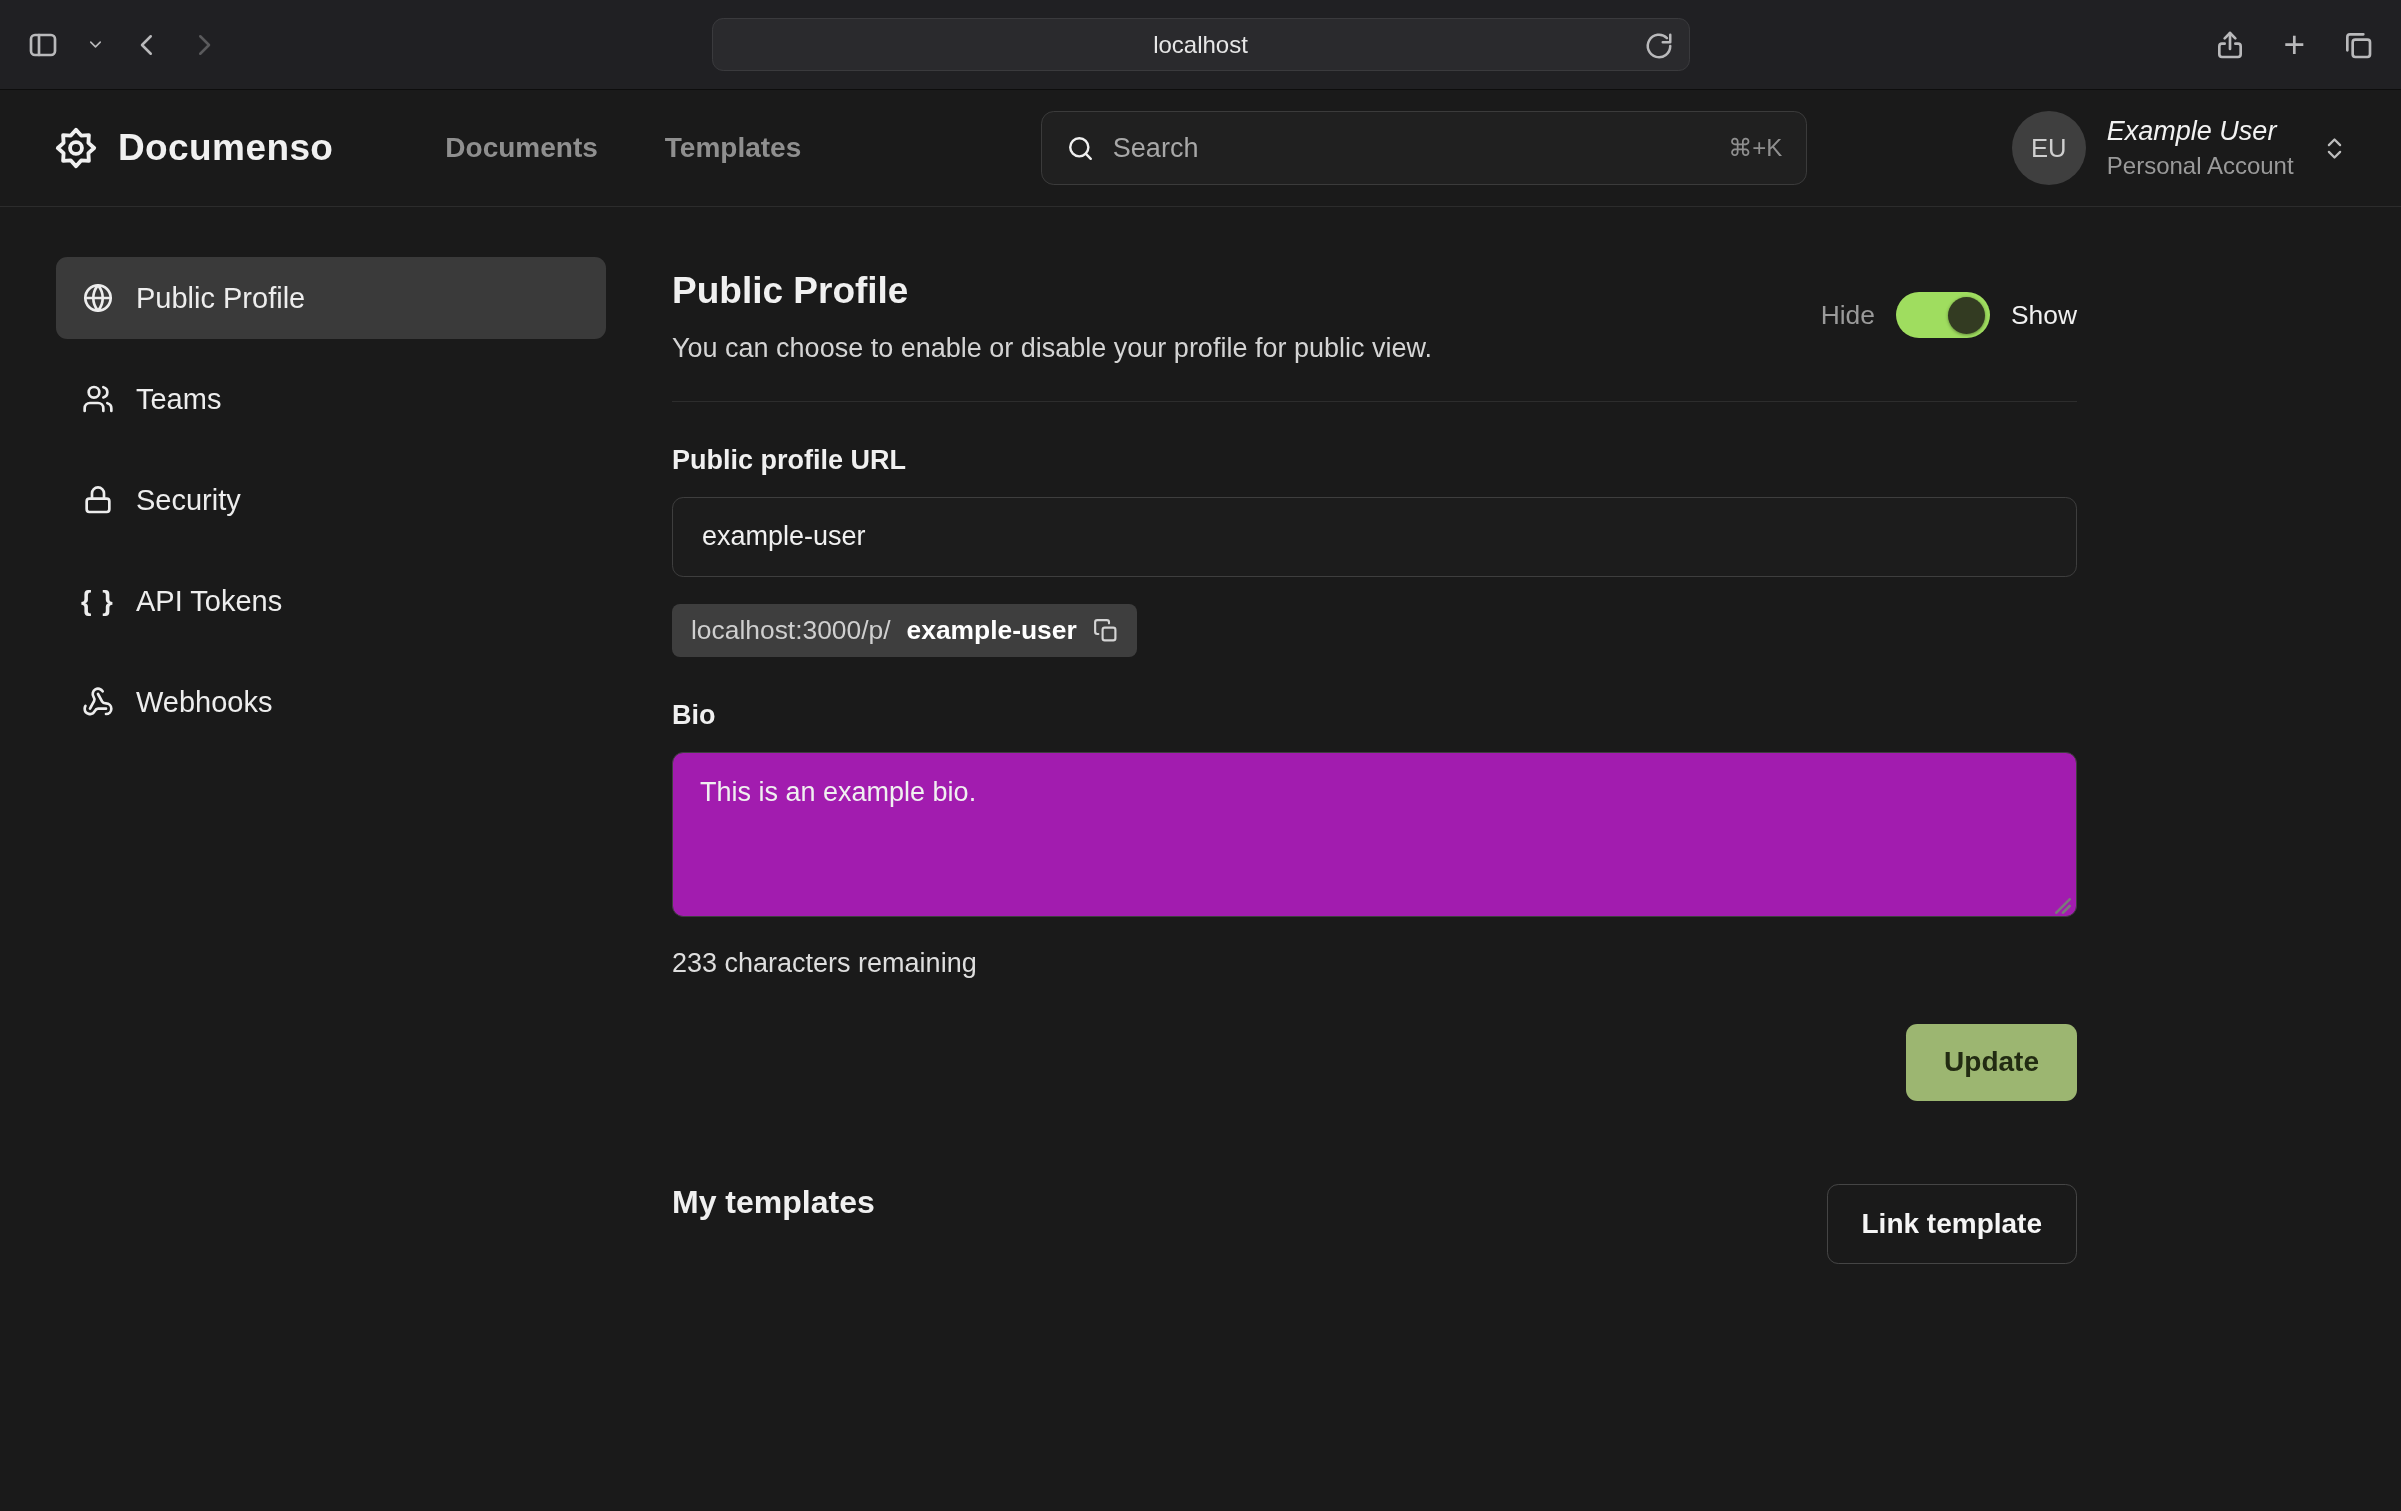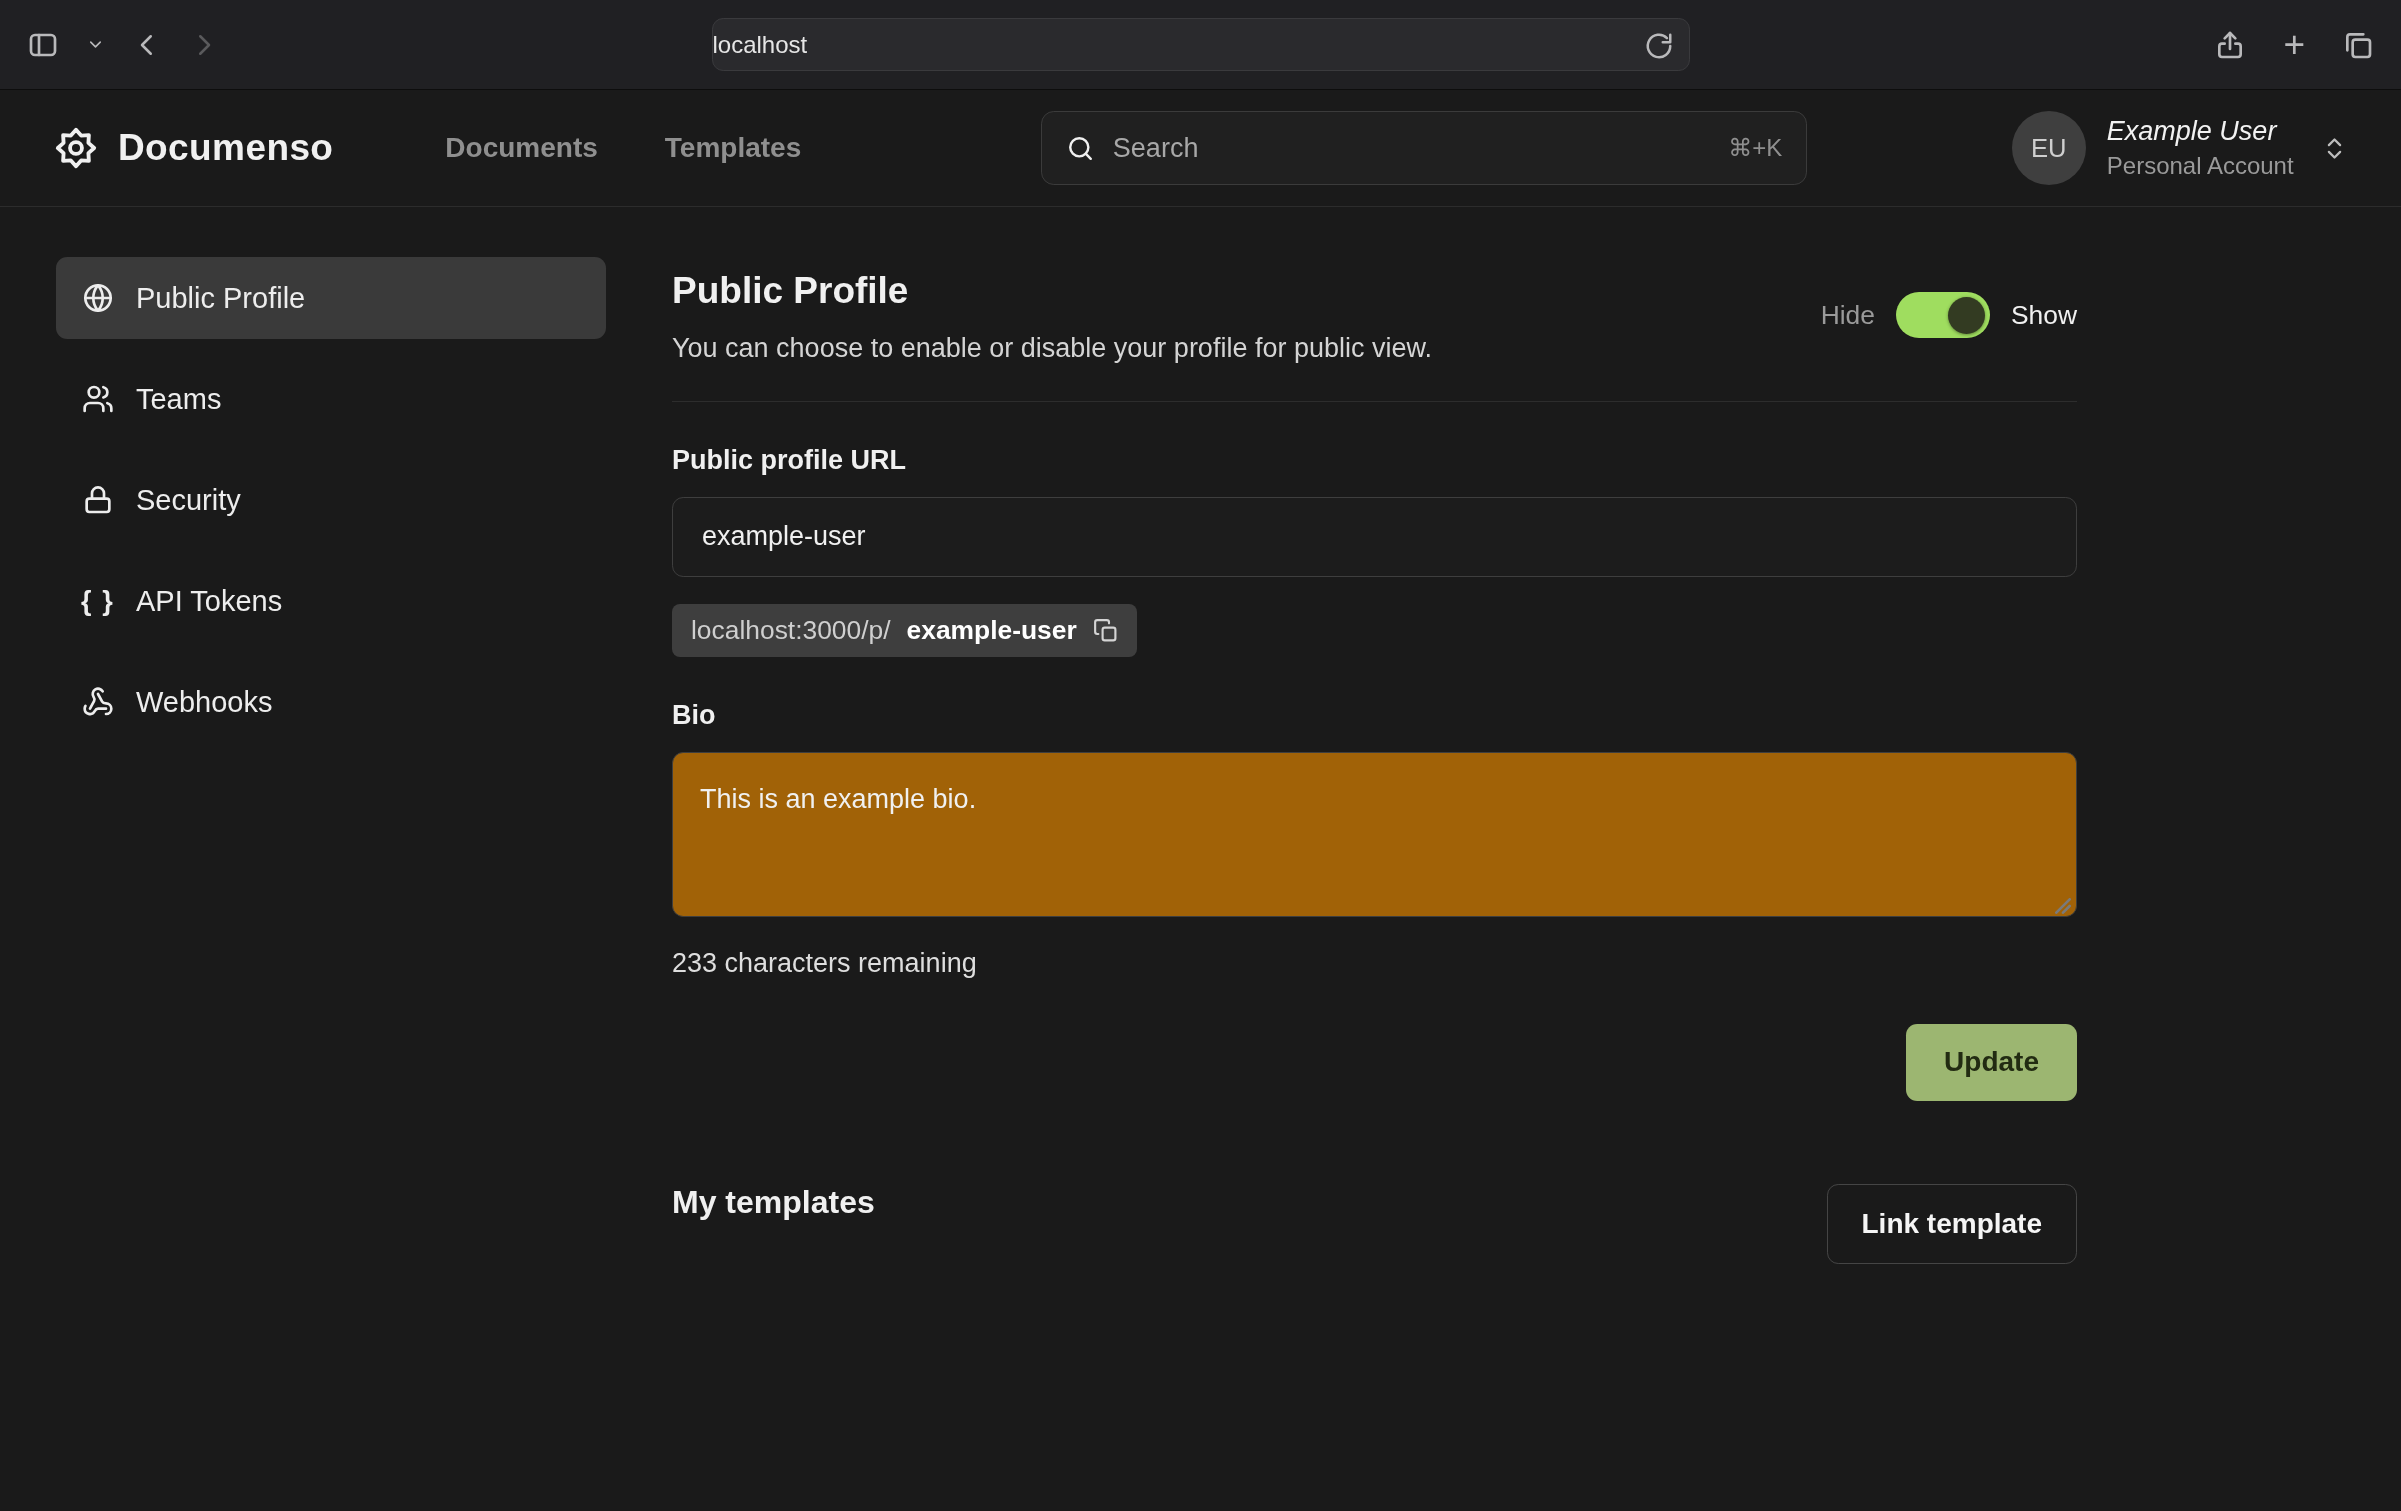--- a/index.html
+++ b/index.html
@@ -20,21 +20,21 @@
   .chrome-left { display:flex; align-items:center; gap:27px; color:#b9b9bb; }
   .chrome-btn { background:none; border:none; color:#b9b9bb; cursor:pointer; display:flex; align-items:center; }
   .chrome-btn.dim { color:#5a5a5c; }
   .urlbar {
     position:absolute; left:50%; top:18.4px; transform:translateX(-50%);
     width:978px; height:53px; background:#2a2a2d;
     border:0.8px solid #3a3a3d; border-radius:11.2px;
   }
   .urlbar input {
     width:100%; height:100%; background:transparent; border:none; outline:none;
-    color:#e6e6e6; font-size:24px; font-family:inherit;
+    color:#e6e6e6; font-size:24px; text-align:center; font-family:inherit;
   }
   .urlbar .reload { position:absolute; right:14.4px; top:11.2px; width:30px; height:30px; color:#b9b9bb; }
   .chrome-right { margin-left:auto; display:flex; align-items:center; gap:37px; color:#b9b9bb; }
   .glyph-plus { font-size:37px; line-height:1; color:#b9b9bb; }
 
   
   .app-header {
     height:117px; display:flex; align-items:center; padding:0 53px;
     border-bottom:0.8px solid #2c2c2c; background:#1a1a1a;
   }
@@ -103,23 +103,23 @@
   .url-badge {
     margin-top:27px; display:inline-flex; align-items:center; gap:16px;
     height:53px; padding:0 19px; background:#3e3e3e; border-radius:8px; font-size:26.4px;
   }
   .url-badge .prefix { color:#cfcfcf; }
   .url-badge .slug { color:#ffffff; font-weight:bold; }
   .copy-btn { background:none; border:none; color:#d4d4d4; cursor:pointer; display:flex; }
 
   .bio-wrap { position:relative; margin-top:21px; }
   .bio-area {
-    width:100%; height:165px; background:#a16207;
+    width:100%; height:165px; background:#a21caf;
     border:0.8px solid #3e3e3e; border-radius:11.2px;
-    padding:31px 27px; color:#f0f0f0; font-size:27px; font-family:inherit;
+    padding:24px 27px; color:#f0f0f0; font-size:27px; font-family:inherit;
     resize:none; outline:none;
   }
   .resize-handle { position:absolute; right:6.4px; bottom:9.6px; color:#7a7a7a; }
   .remaining { margin-top:24px; font-size:27px; color:#dedede; }
 
   .update-row { display:flex; justify-content:flex-end; margin-top:45px; }
   .update-btn {
     background:#9cb671; color:#222b12; border:none; border-radius:11.2px;
     height:77px; padding:0 38px; font-size:28px; font-weight:bold;
     font-family:inherit; cursor:pointer;

